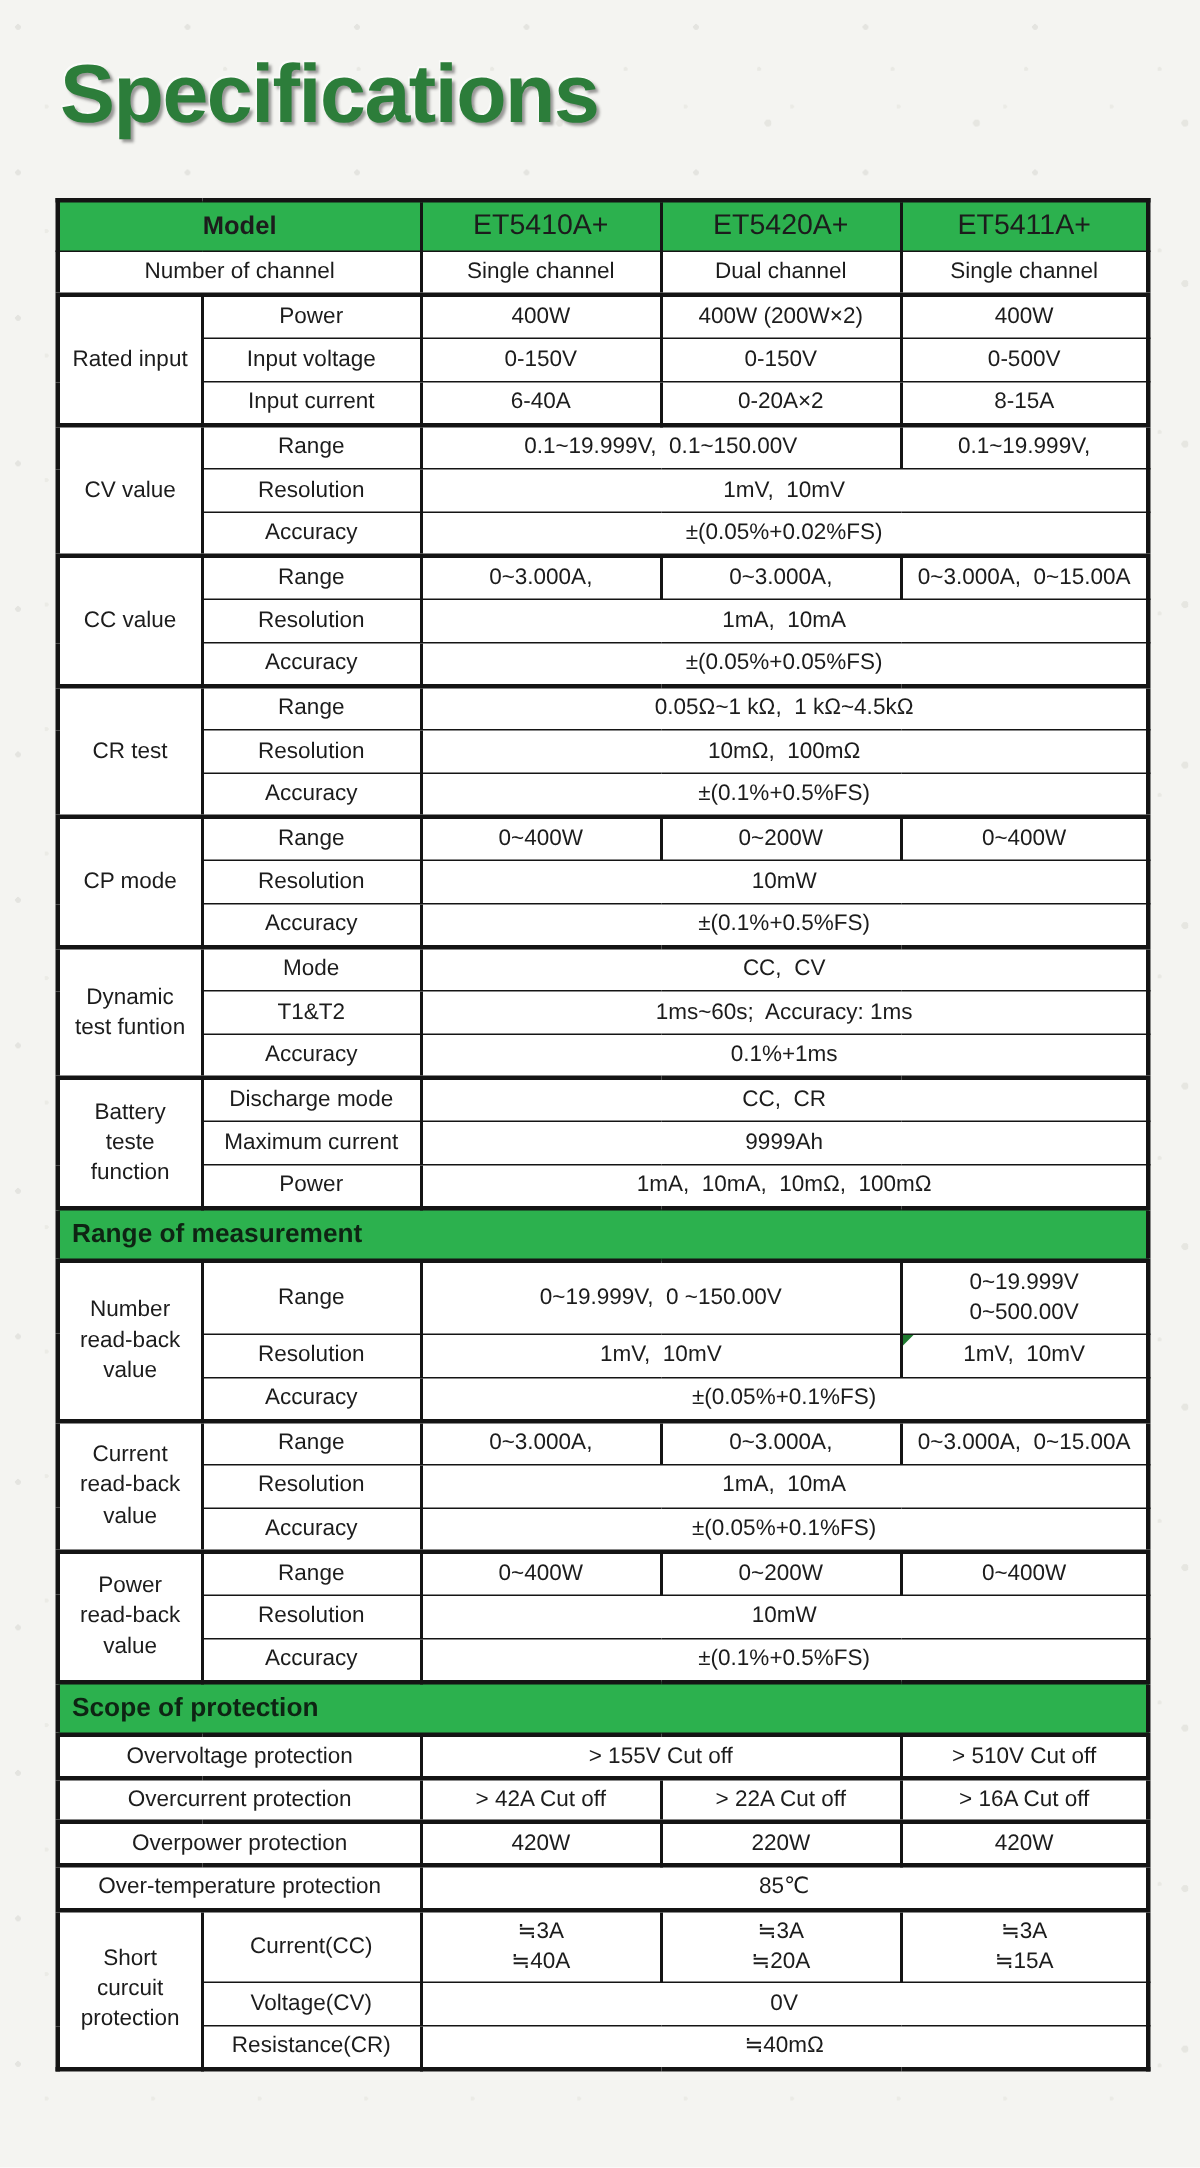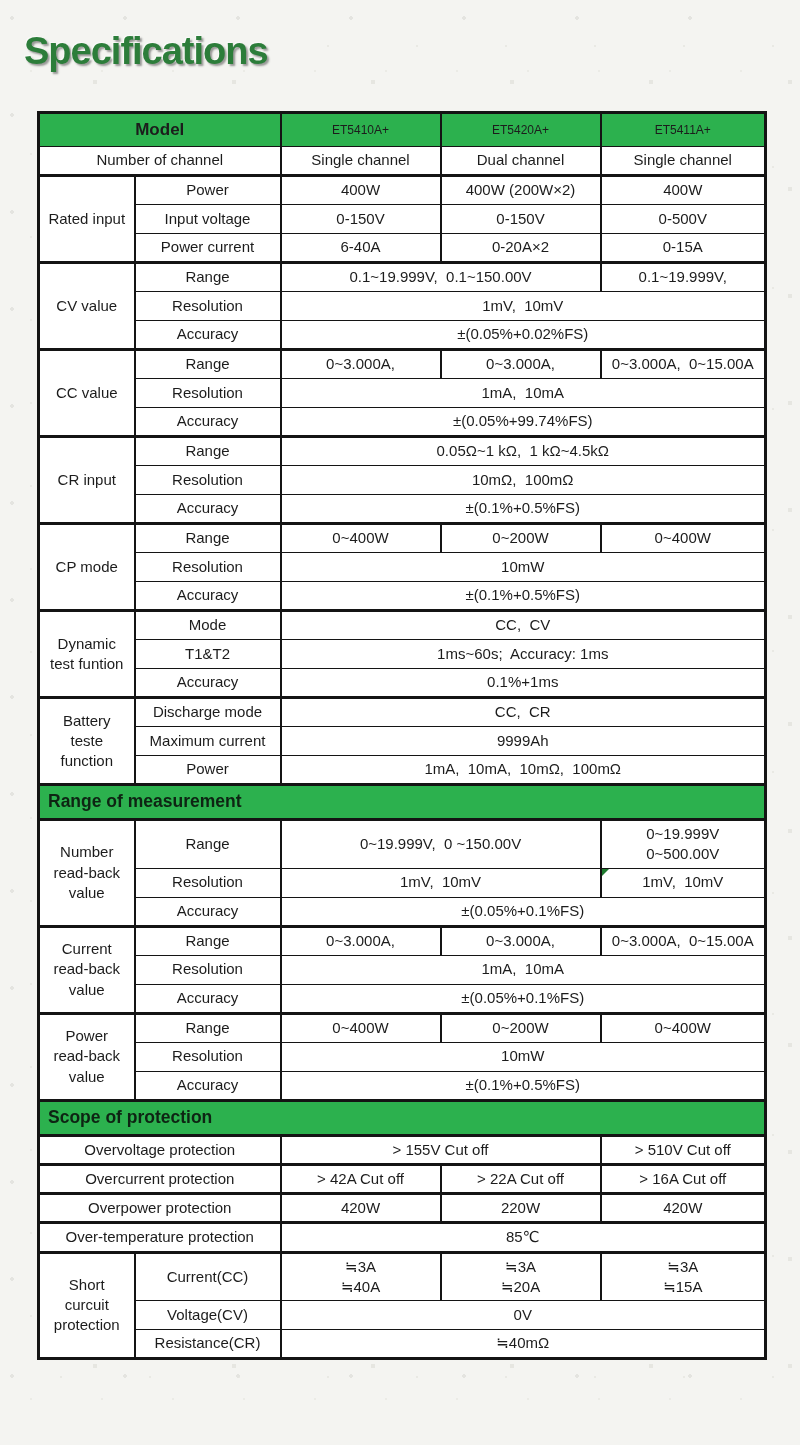--- a/index.html
+++ b/index.html
@@ -17,22 +17,22 @@
     color:var(--ink);
     background-color:#f4f4f1;
     background-image:
       radial-gradient(circle 2px at 12px 18px, #e4e4e0 90%, transparent 100%),
       radial-gradient(circle 1.5px at 61px 46px, #e9e9e4 90%, transparent 100%),
       radial-gradient(circle 2.5px at 95px 82px, #e6e6e1 90%, transparent 100%),
       radial-gradient(circle 1.5px at 31px 71px, #ebebe6 90%, transparent 100%);
     background-size:113px 97px, 89px 121px, 139px 107px, 71px 83px;
   }
   h1.page-title{
-    margin:30px 0 0 24px;
-    font-size:38px;
+    margin:30px 0 0 40px;
+    font-size:55px;
     font-weight:800;
     letter-spacing:-1px;
     color:var(--title-green);
     text-shadow:
       -1px -1px 0 rgba(255,255,255,0.55),
        2px  2px 2px rgba(40,40,40,0.45);
   }
   table.spec{
     margin:38px 0 0 37px;
     width:727px;
@@ -54,21 +54,21 @@
     padding:3px 4px;
     white-space:pre-wrap;
     background:#ffffff;
   }
   tr{height:29px;}
   tr.hd{height:34px;}
   tr.band-row{height:35px;}
   tr.tk td{border-top-width:3px;}
   td.g{background:var(--green);}
   td.b{font-weight:bold;font-size:17px;}
-  td.mdl{font-size:12px;}
+  td.mdl{font-size:19px;}
   td.band{
     text-align:left;
     font-weight:bold;
     font-size:17.5px;
     padding-left:8px;
     color:#0e2413;
   }
   td.tri{position:relative;}
   td.tri::before{
     content:"";
@@ -110,24 +110,24 @@
         <td>400W (200W×2)</td>
         <td>400W</td>
       </tr>
       <tr>
         <td>Input voltage</td>
         <td>0-150V</td>
         <td>0-150V</td>
         <td>0-500V</td>
       </tr>
       <tr>
-        <td>Power current</td>
+        <td>Input current</td>
         <td>6-40A</td>
         <td>0-20A×2</td>
-        <td>0-15A</td>
+        <td>8-15A</td>
       </tr>
       <tr class="tk">
         <td rowspan="3">CV value</td>
         <td>Range</td>
         <td colspan="2">0.1~19.999V,  0.1~150.00V</td>
         <td>0.1~19.999V,</td>
       </tr>
       <tr>
         <td>Resolution</td>
         <td colspan="3">1mV,  10mV</td>
@@ -142,24 +142,24 @@
         <td>0~3.000A,</td>
         <td>0~3.000A,</td>
         <td>0~3.000A,  0~15.00A</td>
       </tr>
       <tr>
         <td>Resolution</td>
         <td colspan="3">1mA,  10mA</td>
       </tr>
       <tr>
         <td>Accuracy</td>
-        <td colspan="3">±(0.05%+99.74%FS)</td>
-      </tr>
-      <tr class="tk">
-        <td rowspan="3">CR input</td>
+        <td colspan="3">±(0.05%+0.05%FS)</td>
+      </tr>
+      <tr class="tk">
+        <td rowspan="3">CR test</td>
         <td>Range</td>
         <td colspan="3">0.05Ω~1 kΩ,  1 kΩ~4.5kΩ</td>
       </tr>
       <tr>
         <td>Resolution</td>
         <td colspan="3">10mΩ,  100mΩ</td>
       </tr>
       <tr>
         <td>Accuracy</td>
         <td colspan="3">±(0.1%+0.5%FS)</td>

